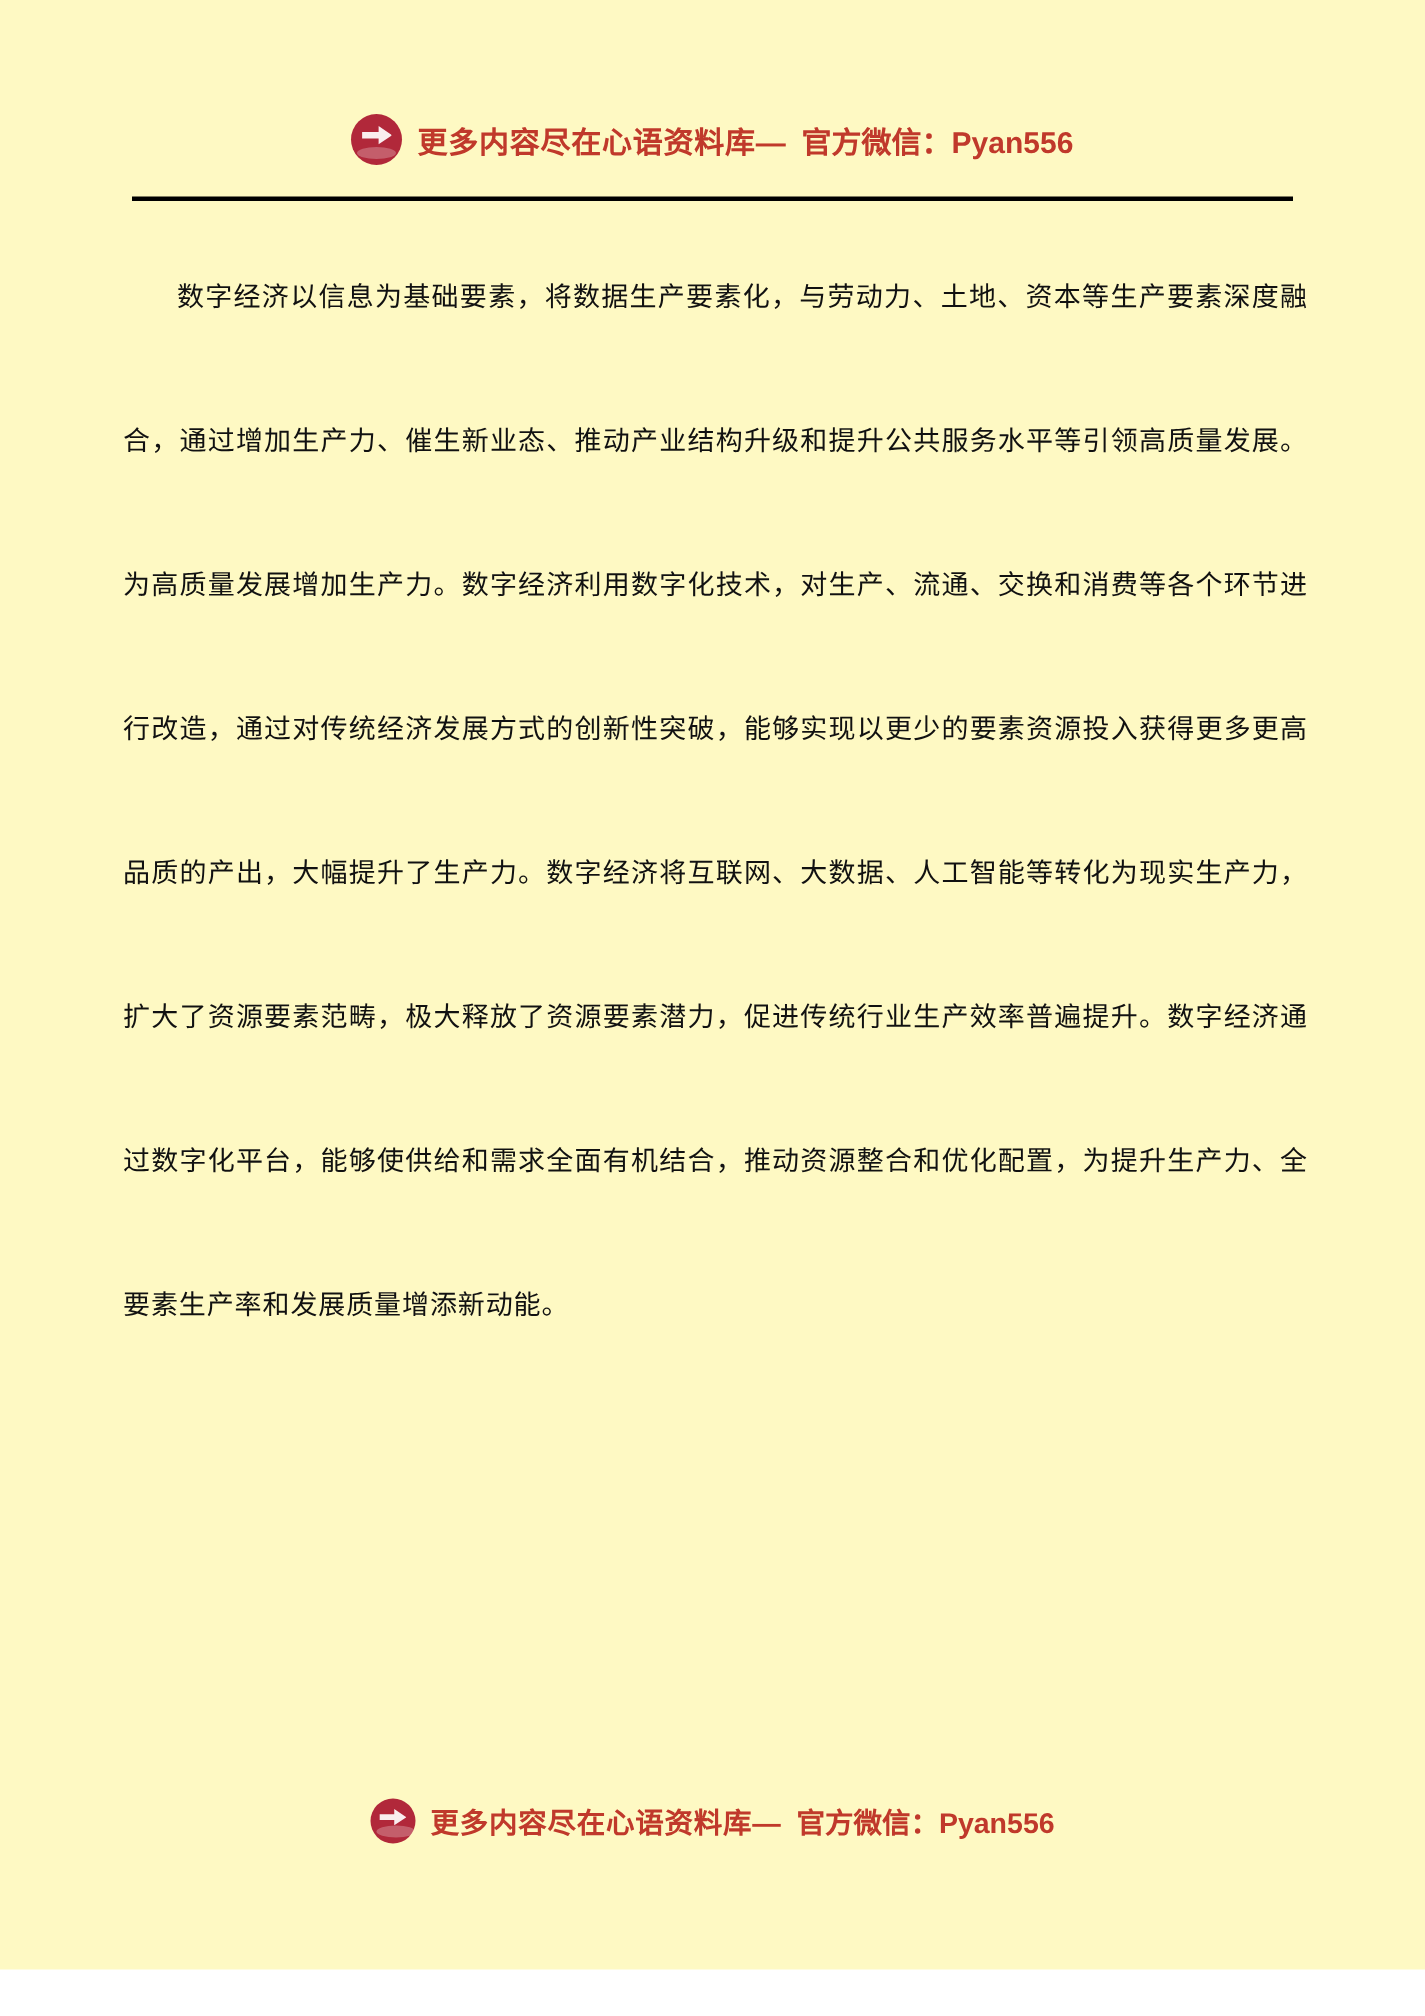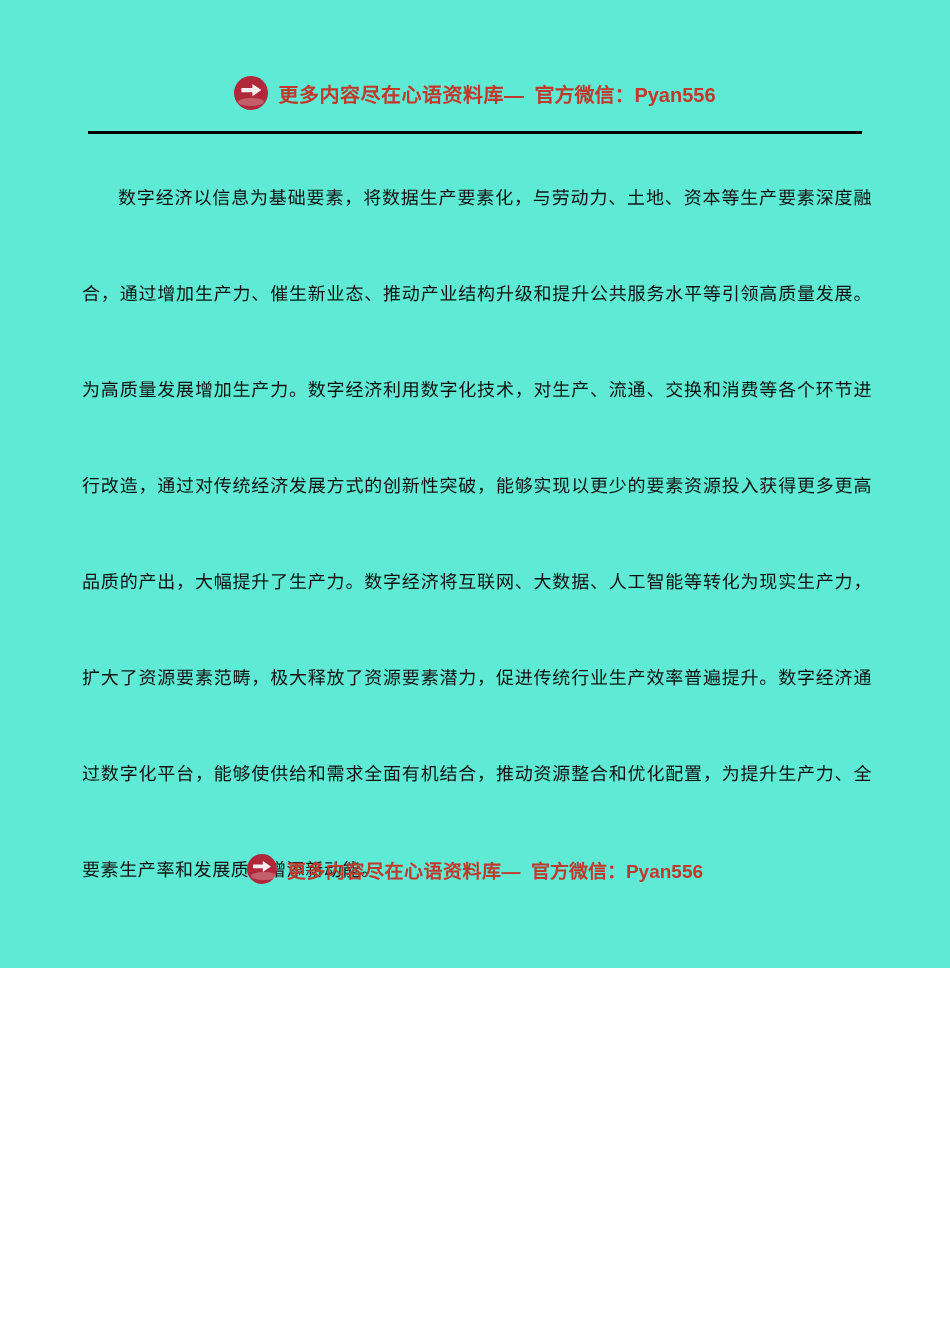--- a/index.html
+++ b/index.html
@@ -13,22 +13,22 @@
     position: relative;
     font-family: "Liberation Serif", "DejaVu Serif", serif;
     color: #000000;
     overflow: hidden;
   }
 
   .page {
     position: absolute;
     inset: 0;
     width: 950px;
-    height: 968px;
-    background: #5eead4;
+    height: 1313px;
+    background: #fef9c3;
   }
 
   
   .header-mark {
     position: absolute;
     left: 0;
     right: 0;
     top: 76px;
     display: flex;
     align-items: center;

